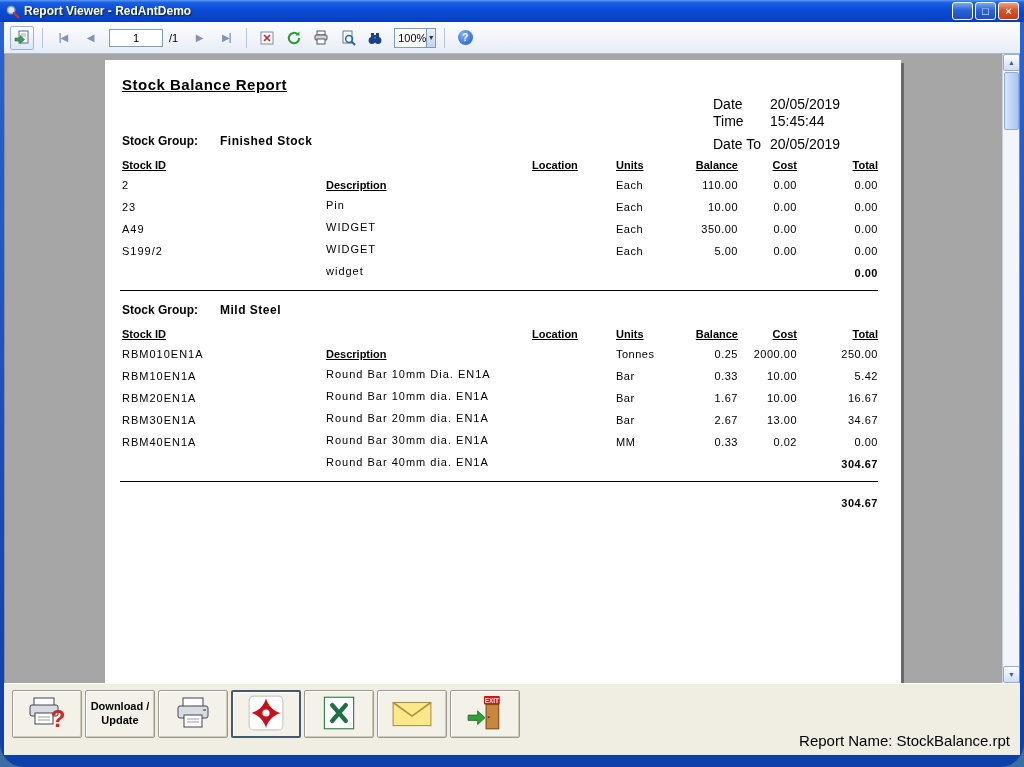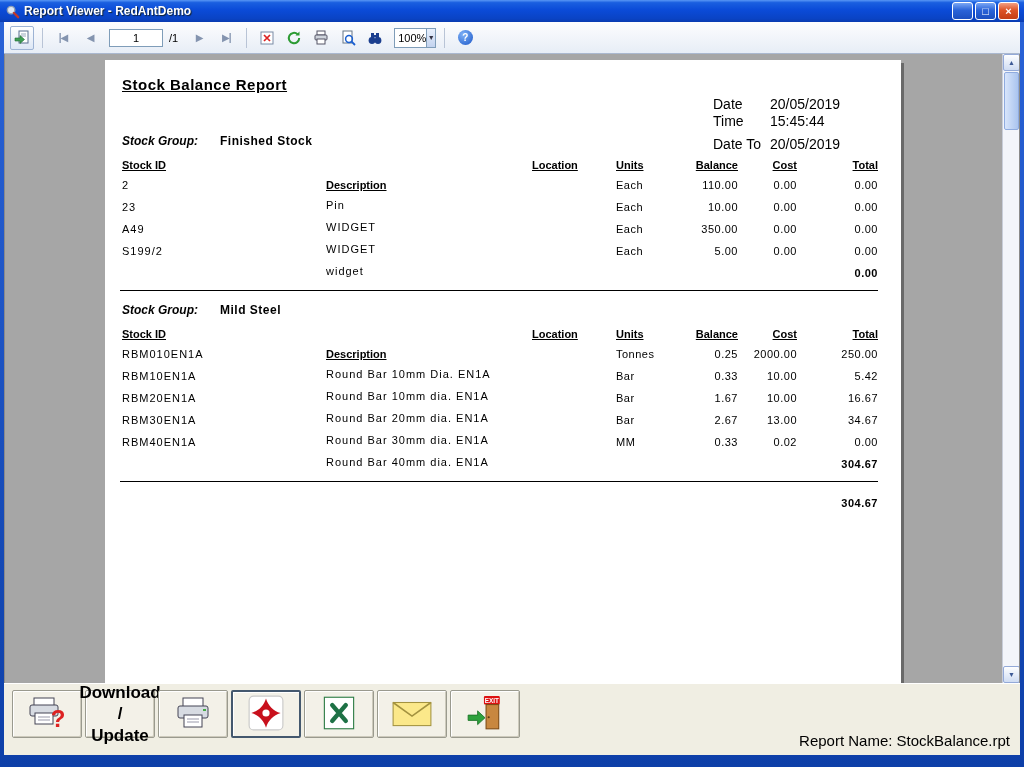--- a/index.html
+++ b/index.html
@@ -1,20 +1,20 @@
 <!DOCTYPE html>
 <html><head>
 <meta charset="utf-8">
 <style>
   *{box-sizing:border-box;margin:0;padding:0;}
   html,body{width:1024px;height:767px;overflow:hidden;}
   body{font-family:"Liberation Sans","DejaVu Sans",sans-serif;background:#3a6ea5;}
 
   .window{width:1024px;height:767px;display:flex;flex-direction:column;
-    background:linear-gradient(180deg,#2a63d8,#0d3fa8);}
+    background:linear-gradient(180deg,#2a63d8,#0d3fa8);border-radius:24px;}
 
   
   .titlebar{height:22px;display:flex;align-items:center;gap:4px;padding:0 5px 0 4px;
     background:linear-gradient(180deg,#5997f5 0%,#1a5fe0 12%,#0b4bd8 45%,#0a43c4 85%,#0a3bb0 100%);}
   .title-text{color:#fff;font-weight:bold;font-size:12px;text-shadow:1px 1px 1px #123;flex:1;
     white-space:nowrap;overflow:hidden;}
   .win-controls{display:flex;}
   .winbtn{width:21px;height:18px;margin-left:2px;border-radius:3px;border:1px solid #fff;
     background:linear-gradient(180deg,#7aa7f5,#2a63d8 45%,#1c4fc0);color:#fff;font-size:11px;
     font-weight:bold;display:inline-flex;align-items:center;justify-content:center;cursor:pointer;line-height:1;}
@@ -52,21 +52,21 @@
     box-shadow:3px 3px 0 rgba(55,55,55,.55);}
   .report-content{position:relative;width:100%;height:100%;font-size:11px;color:#000;}
   .rpt-title{position:absolute;top:16px;left:17px;font-size:15px;font-weight:bold;
     text-decoration:underline;letter-spacing:.5px;}
   .meta{position:absolute;top:36px;left:608px;font-size:14px;}
   .meta-row{height:17px;display:flex;}
   .meta-row.spaced{margin-top:6px;}
   .meta-label{width:57px;}
   .groups{position:absolute;top:74px;left:0;width:100%;}
   .group-title{height:22px;position:relative;font-weight:bold;font-size:12px;}
-  .g-label{position:absolute;left:17px;font-style:italic;}
+  .g-label{position:absolute;left:17px;}
   .g-name{position:absolute;left:115px;letter-spacing:.5px;}
   .row{height:22px;position:relative;}
   .row.thead{height:20px;font-weight:bold;padding-left:48px;}
   .row.thead .cell{text-decoration:underline;letter-spacing:0;}
   .cell{position:absolute;top:3px;white-space:nowrap;}
   .col-id{left:17px;letter-spacing:1px;}
   .col-desc{left:221px;letter-spacing:1px;margin-top:20px;}
   .col-loc{left:427px;}
   .col-units{left:511px;letter-spacing:.5px;}
   .col-bal{left:566px;width:67px;text-align:right;letter-spacing:.5px;}
@@ -88,21 +88,21 @@
     background:linear-gradient(90deg,#d8e5fb,#aac4ef);border:1px solid #8fabdf;border-radius:2px;}
 
   
   .footer{height:72px;background:#f0eee3;border-top:1px solid #fff;position:relative;
     padding:6px 0 0 8px;flex:none;}
   .footer-buttons{display:flex;gap:3px;}
   .f-btn{width:70px;height:48px;background:#f3f1e8;border:1px solid #9a9a8e;border-radius:2px;
     box-shadow:inset 1px 1px 0 #fff, inset -1px -1px 0 #cdcabc;display:flex;align-items:center;
     justify-content:center;cursor:pointer;font-family:inherit;}
   .f-btn.focused{border:2px solid #44586e;box-shadow:inset 1px 1px 0 #fff;}
-  .download-label{font-size:17px;font-weight:bold;line-height:1.25;text-align:center;white-space:pre-line;}
+  .download-label{font-size:11px;font-weight:bold;line-height:1.25;text-align:center;white-space:pre-line;}
   .report-name{position:absolute;right:10px;bottom:6px;font-size:15px;color:#000;}
 
   .bottom-frame{height:12px;flex:none;}
 </style>
 </head>
 <body>
 
 <div class="window">
 
   <div class="titlebar">

